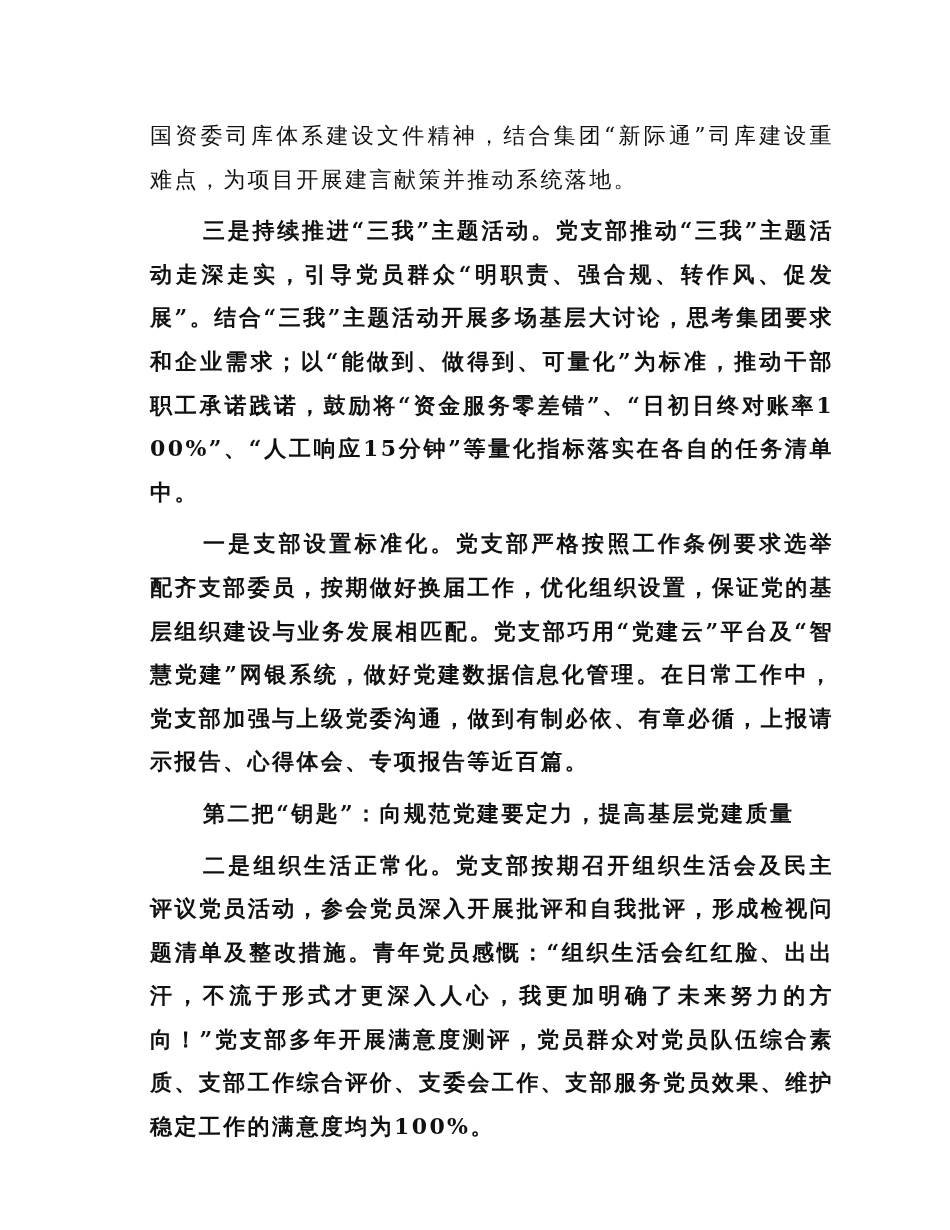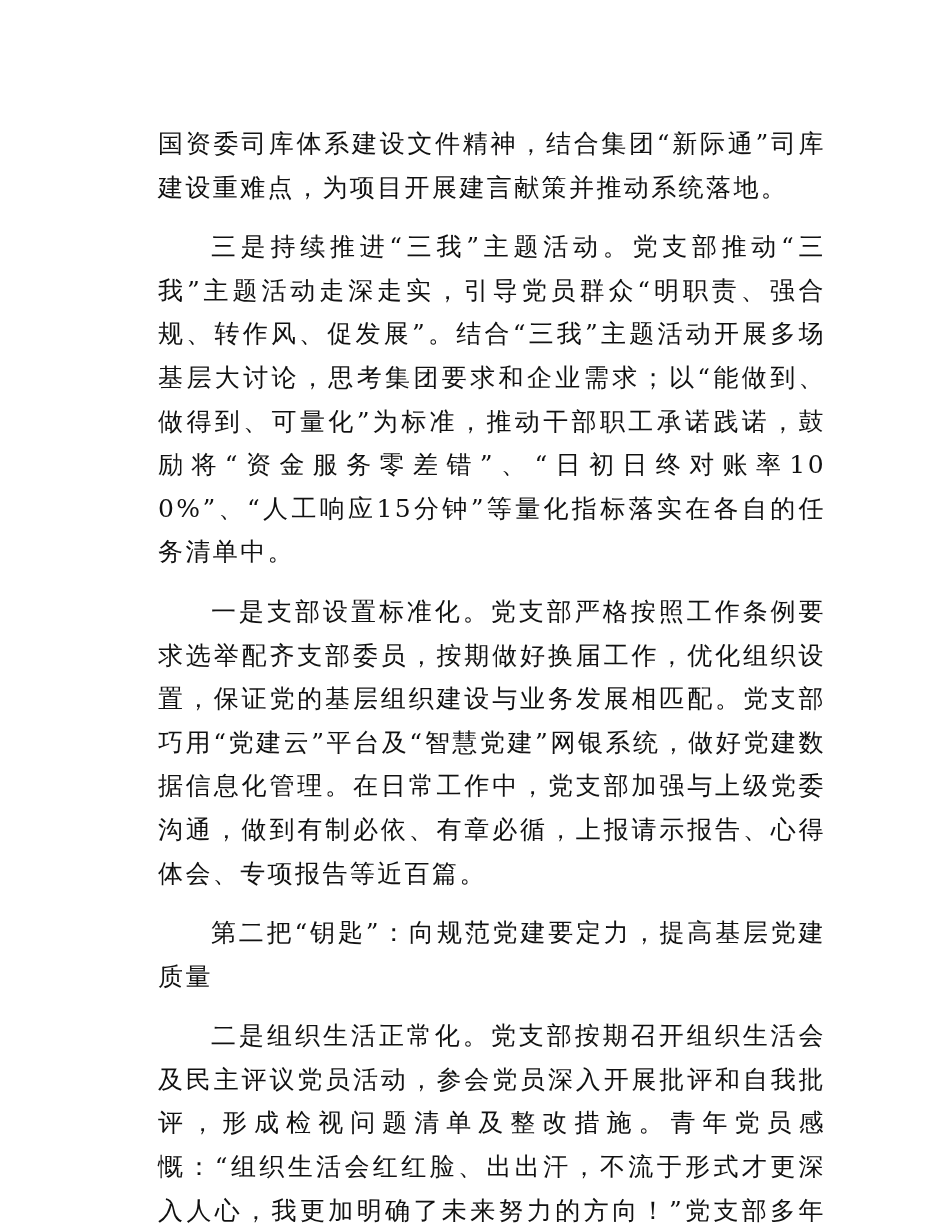--- a/index.html
+++ b/index.html
@@ -15,30 +15,31 @@
       font-family: "DejaVu Serif", "Liberation Serif", serif;
       color: #111111;
     }
     .page {
       position: absolute;
       left: 142px;
       top: 106px;
       width: 700px;
     }
     .para {
-      margin: 16px;
-      font-size: 25px;
+      margin: 8px;
+      font-size: 22px;
       line-height: 43.6px;
       letter-spacing: 2.4px;
       text-align: justify;
       text-justify: inter-character;
       word-break: break-all;
     }
     .indent {
       text-indent: 53px;
+      font-weight: bold;
     }
   </style>
 </head>
 <body>
 
 <div class="page">
   <p class="para">国资委司库体系建设文件精神，结合集团“新际通”司库建设重难点，为项目开展建言献策并推动系统落地。</p>
   <p class="para indent">三是持续推进“三我”主题活动。党支部推动“三我”主题活动走深走实，引导党员群众“明职责、强合规、转作风、促发展”。结合“三我”主题活动开展多场基层大讨论，思考集团要求和企业需求；以“能做到、做得到、可量化”为标准，推动干部职工承诺践诺，鼓励将“资金服务零差错”、“日初日终对账率100%”、“人工响应15分钟”等量化指标落实在各自的任务清单中。</p>
   <p class="para indent">一是支部设置标准化。党支部严格按照工作条例要求选举配齐支部委员，按期做好换届工作，优化组织设置，保证党的基层组织建设与业务发展相匹配。党支部巧用“党建云”平台及“智慧党建”网银系统，做好党建数据信息化管理。在日常工作中，党支部加强与上级党委沟通，做到有制必依、有章必循，上报请示报告、心得体会、专项报告等近百篇。</p>
   <p class="para indent">第二把“钥匙”：向规范党建要定力，提高基层党建质量</p>

